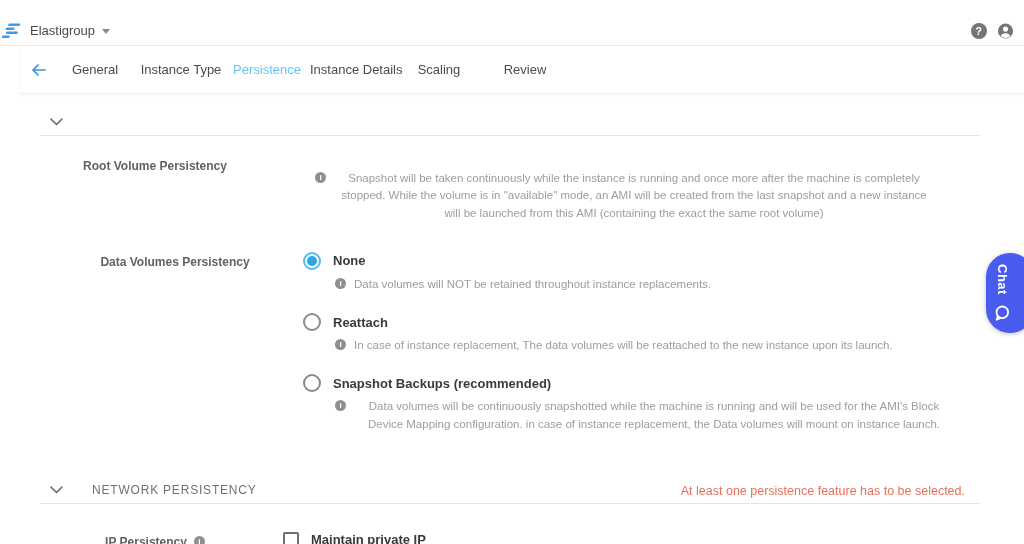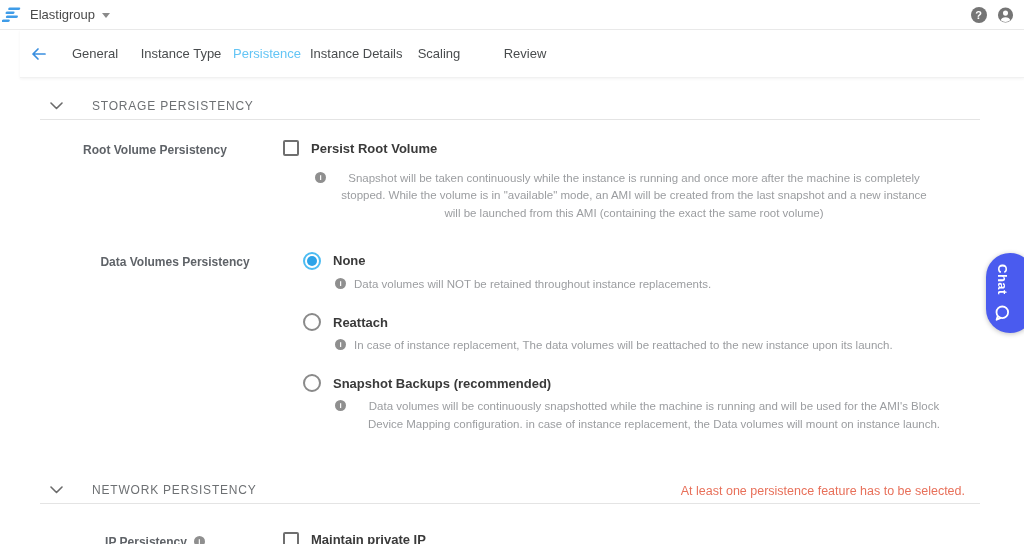--- a/index.html
+++ b/index.html
@@ -11,20 +11,21 @@
     overflow: hidden;
     position: relative;
   }
 
   
   .topbar {
     height: 30px;
     display: flex; align-items: center;
     border-bottom: 1px solid #ebebeb;
     padding: 0 10px 0 2px;
+    margin-top: 16px;
   }
   .logo-wrap { width: 24px; height: 20px; display: flex; align-items: center; }
   .product-switcher { display: flex; align-items: center; cursor: pointer; margin-left: 4px; }
   .product-name { font-size: 13px; color: #4a4a4a; }
   .caret-down {
     width: 0; height: 0; margin-left: 7px; margin-top: 2px;
     border-left: 4px solid transparent; border-right: 4px solid transparent;
     border-top: 5px solid #8a8a8a;
   }
   .topbar-spacer { flex: 1; }
@@ -181,31 +182,26 @@
 </div>
 
 <div class="content">
 
   <div class="section-header">
     <span class="section-chevron">
       <svg width="13" height="8" viewBox="0 0 13 8">
         <polyline points="1,1 6.5,6.5 12,1" stroke="#6b6b6b" stroke-width="1.6" fill="none" stroke-linecap="round" stroke-linejoin="round"></polyline>
       </svg>
     </span>
-    <span class="section-title">STORAGE PERSISTENCY</span>
   </div>
   <div class="divider"></div>
 
   <div class="form-row mt-row1">
     <div class="row-label">Root Volume Persistency</div>
     <div class="row-control">
-      <div class="check-row">
-        <span class="checkbox"></span>
-        <span class="option-label">Persist Root Volume</span>
-      </div>
       <div class="info-row">
         <span class="info-icon">i</span>
         <span class="info-text">Snapshot will be taken continuously while the instance is running and once more after the machine is completely stopped. While the volume is in "available" mode, an AMI will be created from the last snapshot and a new instance will be launched from this AMI (containing the exact the same root volume)</span>
       </div>
     </div>
   </div>
 
   <div class="form-row mt-group">
     <div class="row-label">Data Volumes Persistency</div>
     <div class="row-control">

